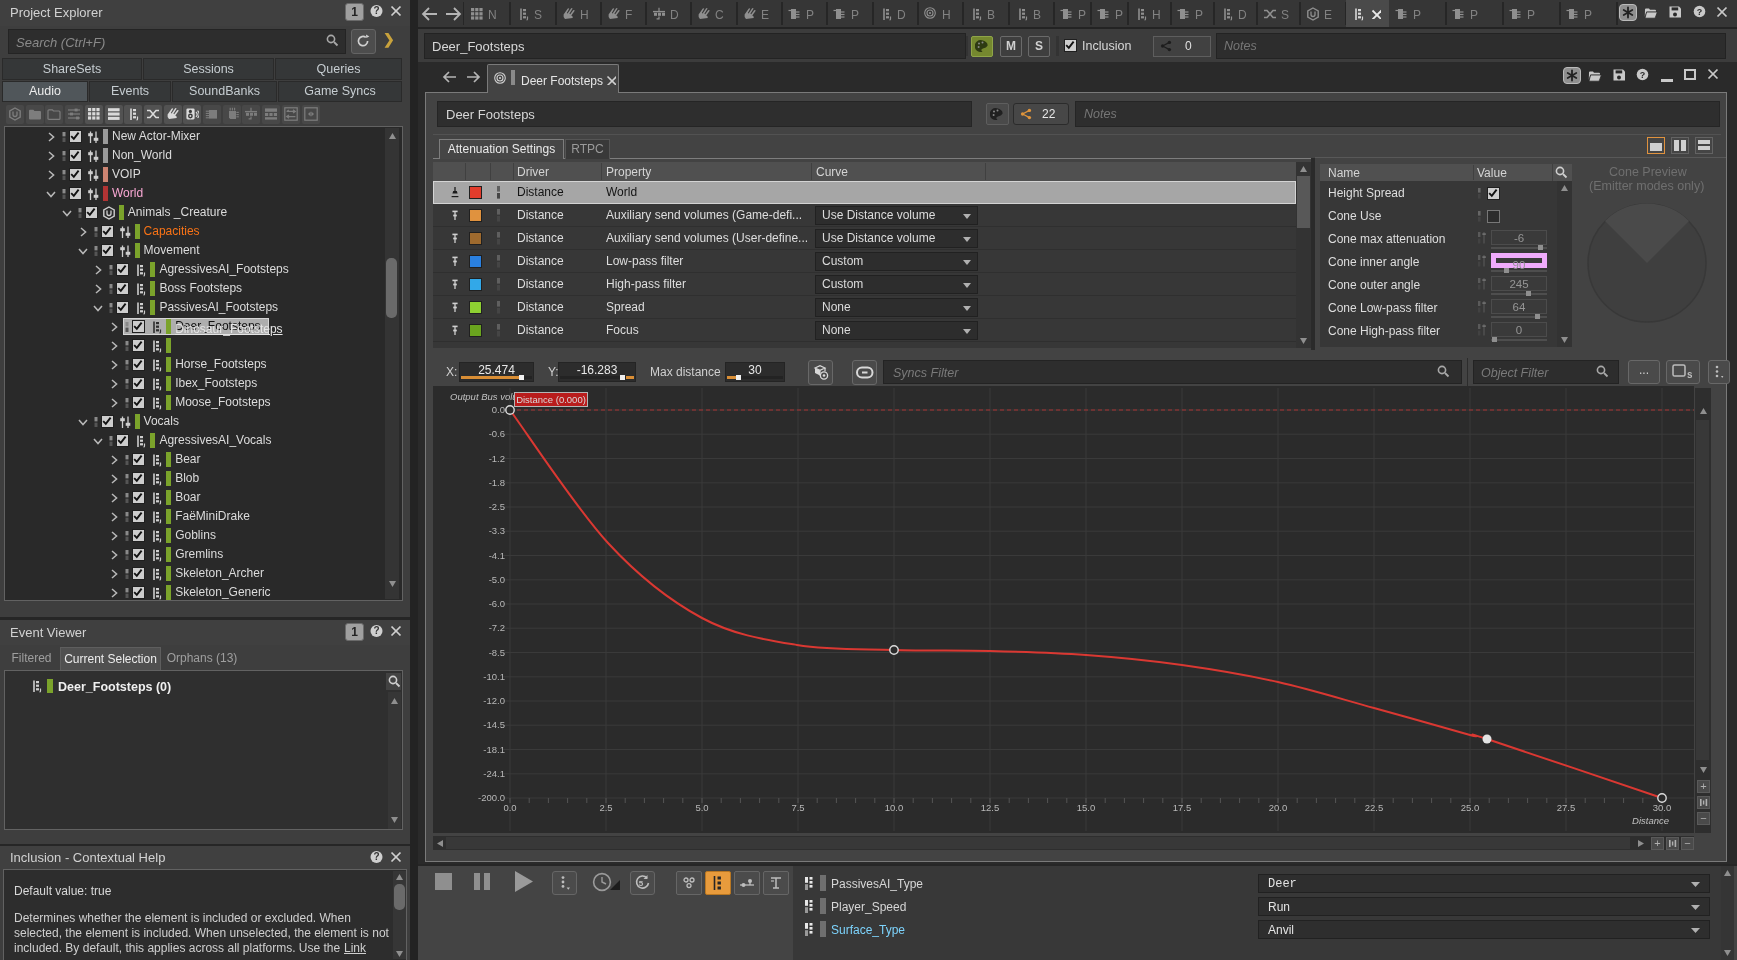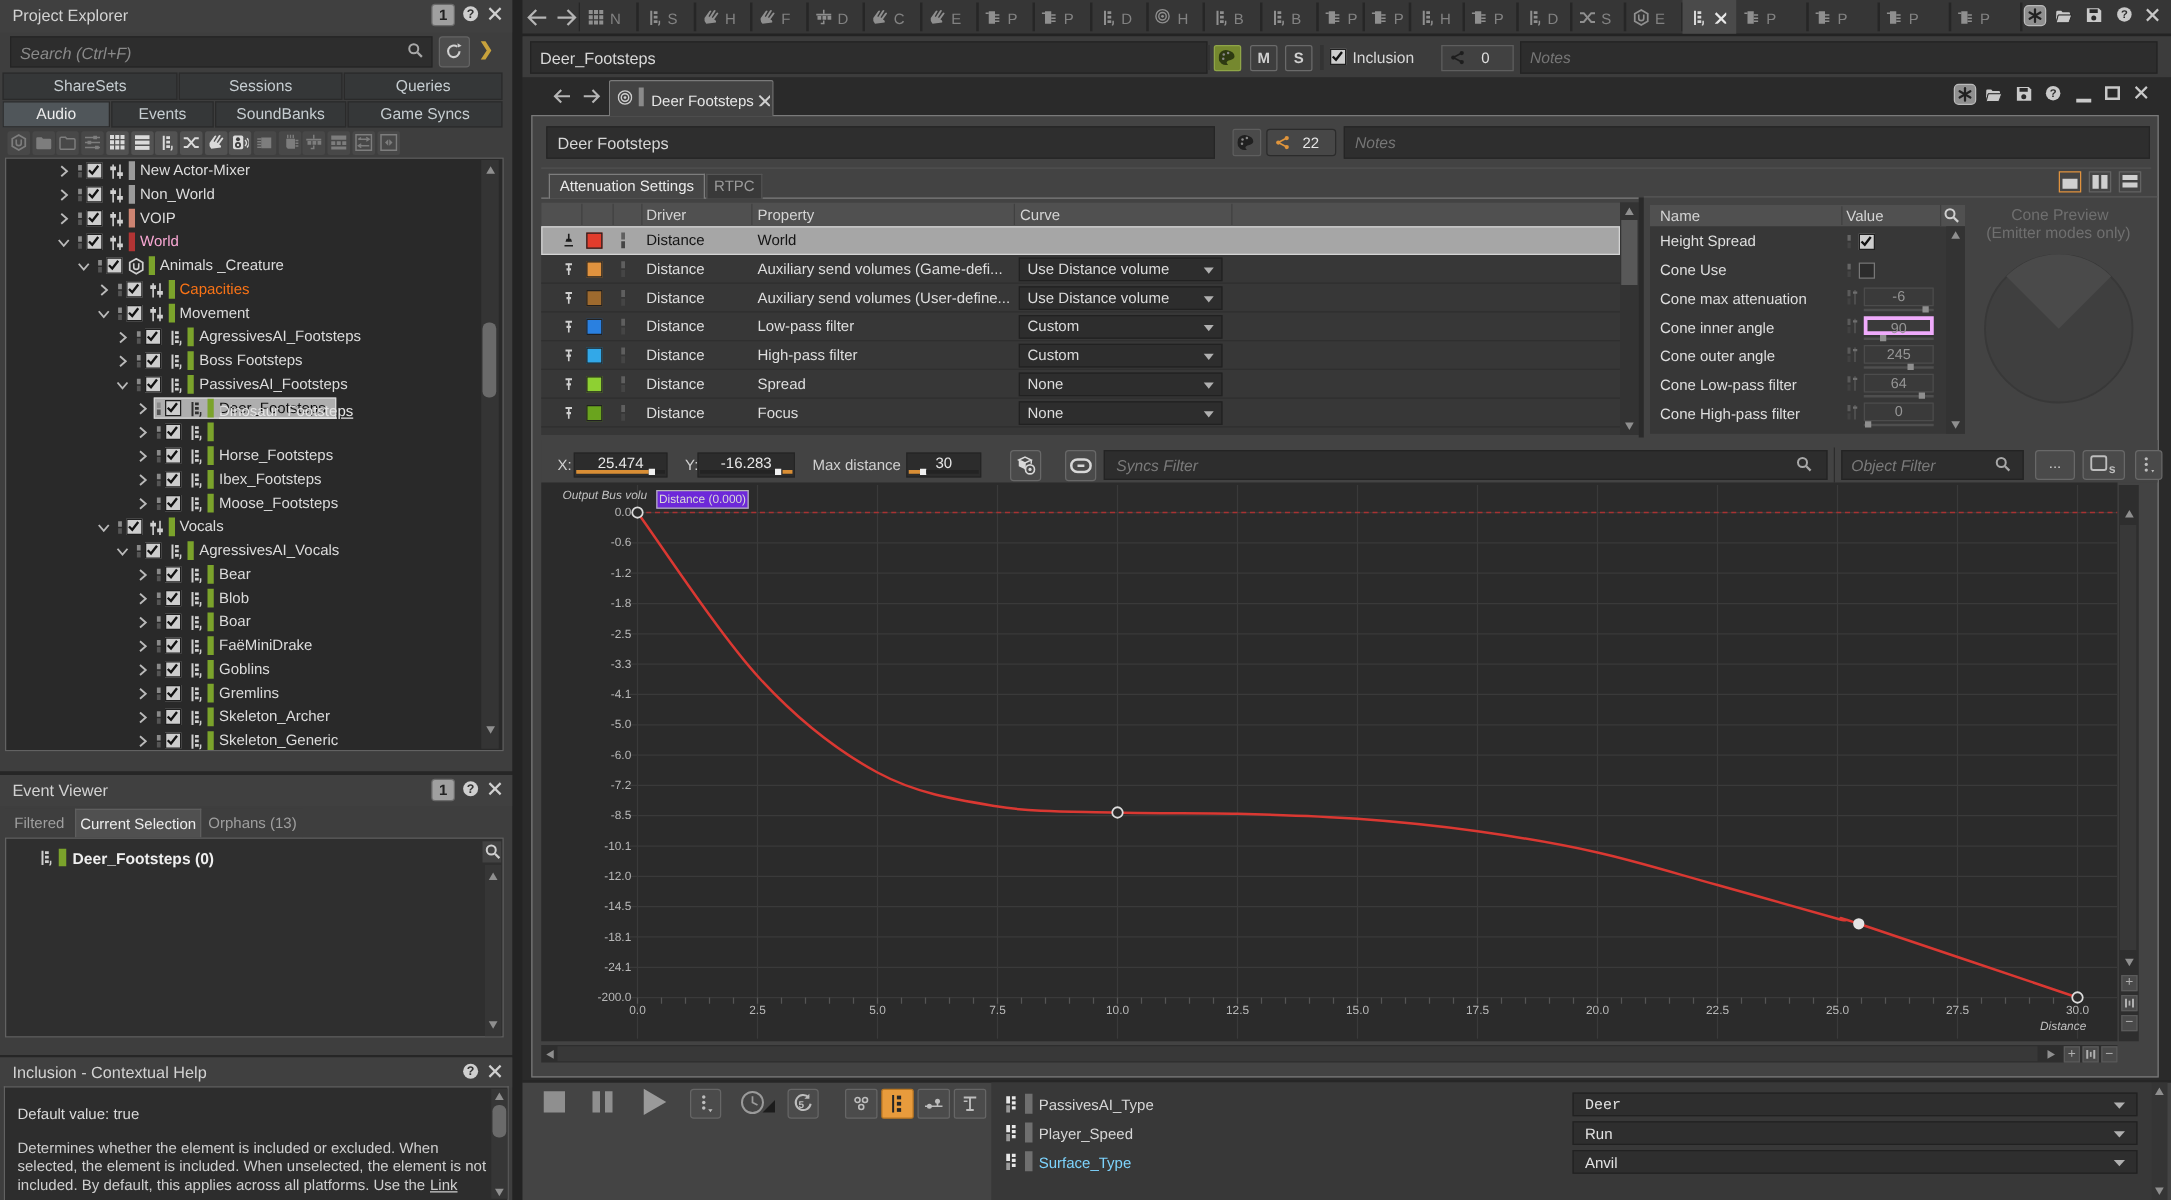--- a/index.html
+++ b/index.html
@@ -1241,21 +1241,21 @@
     <div class="ab" style="left:1491px;top:230px;width:56px;height:15px;background:#3a3a3a;border:1px solid #4c4c4c;color:#959595;font-size:11.5px;text-align:center;line-height:14px;">-6</div>
     <div class="ab" style="left:1491px;top:247px;width:56px;height:2px;background:#4e4e4e;"></div>
     <div class="ab" style="left:1538px;top:245px;width:5px;height:5px;background:#8f8f8f;"></div>
     <div class="ab tx" style="left:1328px;top:255px;font-size:12px;color:#dedede;">Cone inner angle</div>
     <svg class="ab" style="left:1477px;top:254px;" width="11" height="14" viewBox="0 0 11 14">
       <rect x="1" y="1" width="2.4" height="5" fill="#5a5a5a"></rect>
       <rect x="1" y="7.6" width="2.4" height="5" fill="#424242"></rect>
       <line x1="7" y1="1" x2="7" y2="12.6" stroke="#565656" stroke-width="1.2"></line>
       <rect x="5.4" y="2.2" width="3.4" height="1.8" fill="#6e6e6e"></rect>
     </svg>
-    <div class="ab" style="left:1491px;top:253px;width:56px;height:15px;background:#3a3a3a;border:3px solid #f0abfc;color:#959595;font-size:11.5px;text-align:center;line-height:14px;">90</div>
+    <div class="ab" style="left:1491px;top:253px;width:56px;height:15px;background:#3a3a3a;border:5px solid #f0abfc;color:#959595;font-size:11.5px;text-align:center;line-height:14px;">90</div>
     <div class="ab" style="left:1491px;top:270px;width:56px;height:2px;background:#4e4e4e;"></div>
     <div class="ab" style="left:1504px;top:268px;width:5px;height:5px;background:#8f8f8f;"></div>
     <div class="ab tx" style="left:1328px;top:278px;font-size:12px;color:#dedede;">Cone outer angle</div>
     <svg class="ab" style="left:1477px;top:277px;" width="11" height="14" viewBox="0 0 11 14">
       <rect x="1" y="1" width="2.4" height="5" fill="#5a5a5a"></rect>
       <rect x="1" y="7.6" width="2.4" height="5" fill="#424242"></rect>
       <line x1="7" y1="1" x2="7" y2="12.6" stroke="#565656" stroke-width="1.2"></line>
       <rect x="5.4" y="2.2" width="3.4" height="1.8" fill="#6e6e6e"></rect>
     </svg>
     <div class="ab" style="left:1491px;top:276px;width:56px;height:15px;background:#3a3a3a;border:1px solid #4c4c4c;color:#959595;font-size:11.5px;text-align:center;line-height:14px;">245</div>
@@ -1474,21 +1474,21 @@
       <line x1="1190.6" y1="412" x2="1190.6" y2="417" stroke="#555" stroke-width="1"></line>
       <line x1="1209.8" y1="412" x2="1209.8" y2="417" stroke="#555" stroke-width="1"></line>
       <line x1="1229.0" y1="412" x2="1229.0" y2="417" stroke="#555" stroke-width="1"></line>
       <text x="1236" y="438" font-family="Liberation Sans" font-size="9.5" font-style="italic" fill="#c0c0c0" text-anchor="end">Distance</text>
       <circle cx="77" cy="24" r="4.2" fill="#2b2b2b" stroke="#dcdcdc" stroke-width="1.4"></circle>
       <circle cx="461" cy="264" r="4.2" fill="#2b2b2b" stroke="#dcdcdc" stroke-width="1.4"></circle>
       <circle cx="1054" cy="353" r="4.5" fill="#e3e3e3"></circle>
       <circle cx="1229" cy="412" r="4.2" fill="#2b2b2b" stroke="#dcdcdc" stroke-width="1.4"></circle>
     </svg>
     <div class="ab tx" style="left:450px;top:391px;font-size:9.5px;color:#c0c0c0;font-style:italic;">Output Bus volu</div>
-    <div class="ab" style="left:525px;top:392px;width:74px;height:15px;background:#6d28d9;border:1px solid #b5b5b5;color:#d8d8d8;font-size:9.5px;text-align:center;line-height:13px;">Distance (0.000)</div>
+    <div class="ab" style="left:514px;top:392px;width:74px;height:15px;background:#b91c1c;border:1px solid #b5b5b5;color:#d8d8d8;font-size:9.5px;text-align:center;line-height:13px;">Distance (0.000)</div>
     <div class="ab" style="left:1695px;top:388px;width:16px;height:445px;background:#2e2e2e;"></div>
     <svg class="ab" style="left:1699px;top:407px;" width="9" height="8" viewBox="0 0 9 8">
       <path d="M4.5 1 L8 7 L1 7 Z" fill="#8f8f8f"></path>
     </svg>
     <svg class="ab" style="left:1699px;top:766px;" width="9" height="8" viewBox="0 0 9 8">
       <path d="M1 1 L8 1 L4.5 7 Z" fill="#8f8f8f"></path>
     </svg>
     <div class="ab" style="left:1696px;top:420px;width:13px;height:340px;background:#383838;"></div>
     <div class="ab" style="left:1697px;top:780px;width:13px;height:13px;background:#4a4a4a;border:1px solid #5a5a5a;color:#b0b0b0;font-size:11px;text-align:center;line-height:11px;">+</div>
     <div class="ab" style="left:1697px;top:796px;width:13px;height:13px;background:#4a4a4a;border:1px solid #5a5a5a;"></div>

